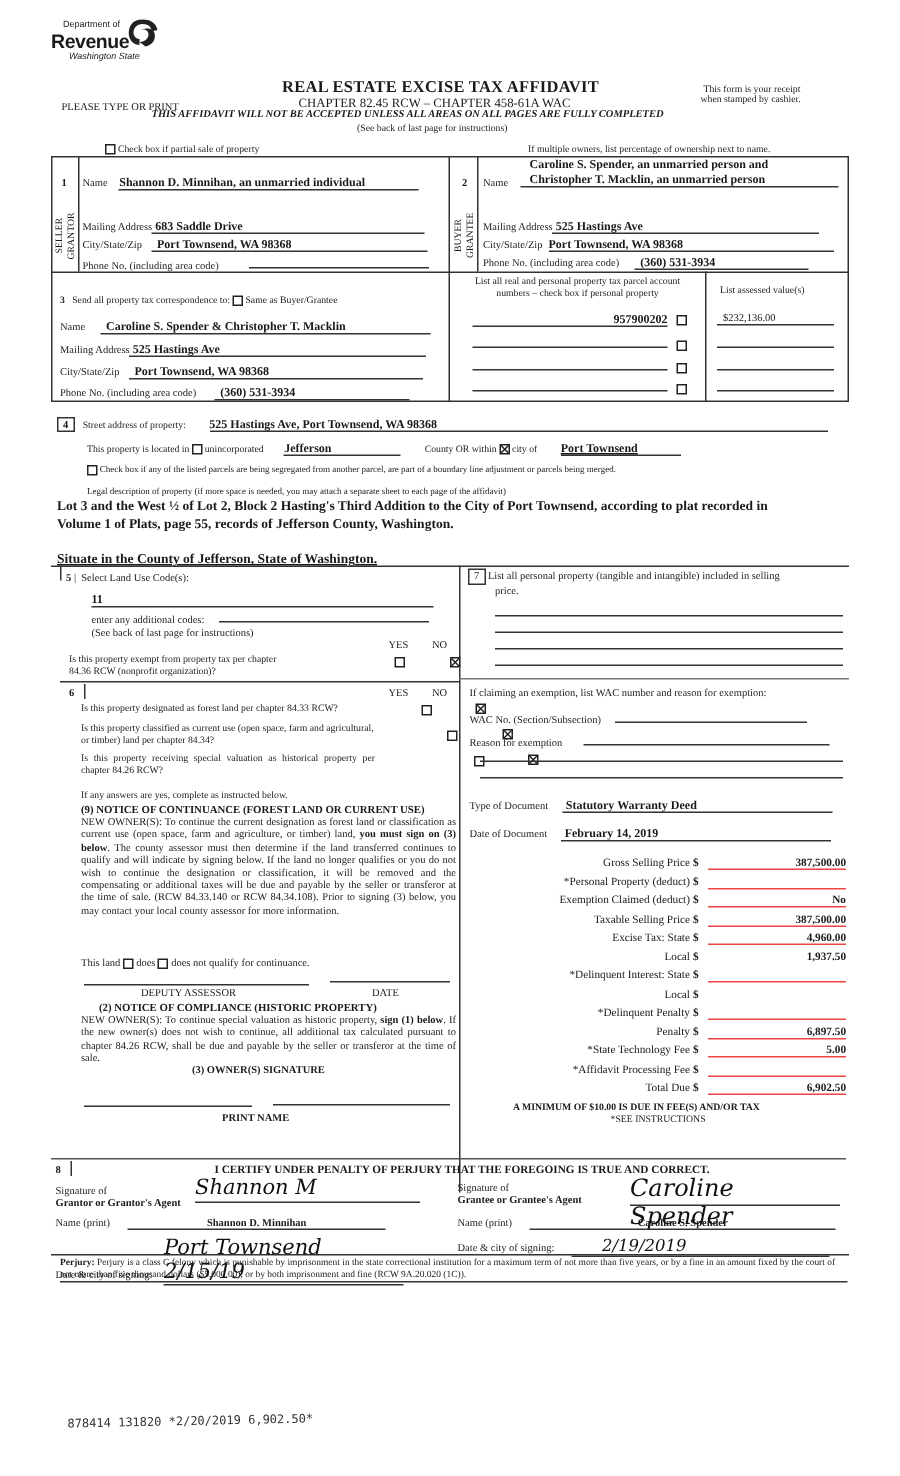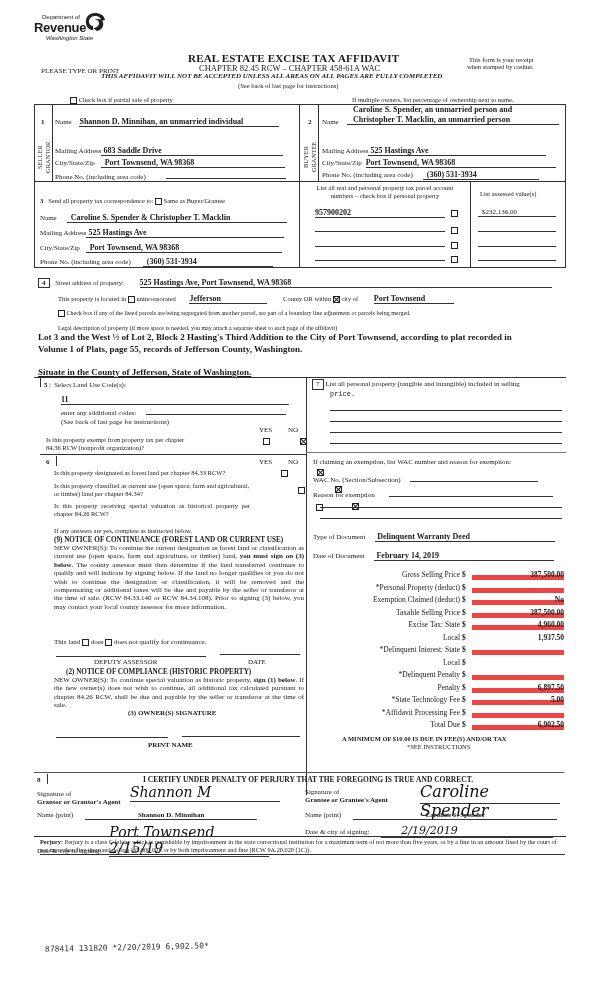--- a/index.html
+++ b/index.html
@@ -14,21 +14,21 @@
   .cb.x::after { transform: rotate(-45deg); }
   .hline { position: absolute; height: 1px; background: #333; }
   .vline { position: absolute; width: 1px; background: #333; }
   .box { position: absolute; border: 1px solid #333; }
   .fill { font-family: "Liberation Serif", serif; font-weight: bold; font-size: 8px; }
   .num { display: inline-block; border: 1px solid #333; padding: 0 3px; font-weight: bold; font-size: 7px; }
   .vert { position: absolute; writing-mode: vertical-rl; transform: rotate(180deg); font-size: 6.5px; text-align: center; line-height: 7px; }
   .money-row { position: absolute; left: 0; width: 270px; height: 11px; font-size: 7.5px; }
   .money-row .lab { position: absolute; right: 110px; text-align: right; white-space: nowrap; top: 0; }
   .money-row .dol { position: absolute; left: 162px; font-weight: bold; top: 0; }
-  .money-row .val { position: absolute; left: 172px; width: 92px; border-bottom: 5px solid #ef4444; text-align: right; font-weight: bold; height: 10px; top: 0; font-size: 7.5px; }
+  .money-row .val { position: absolute; left: 172px; width: 92px; border-bottom: 1px solid #ef4444; text-align: right; font-weight: bold; height: 10px; top: 0; font-size: 7.5px; }
   .sig { font-family: "DejaVu Serif", serif; font-style: italic; color: #111; }
   .small { font-size: 6.5px; }
   .para { font-size: 7px; line-height: 8.4px; text-align: justify; }
 </style>
 </head>
 <body>
 
 
 
 
@@ -119,21 +119,21 @@
   <span>Phone No. (including area code)</span><span class="ul fill" style="width:130px; margin-left:12px; padding-left:4px;">(360) 531-3934</span>
 </div>
 
 
 <div class="abs small" style="left:302px; top:184px; width:166px; text-align:center; line-height:8px;">
   <div>List all real and personal property tax parcel account</div>
   <div>numbers – check box if personal property</div>
 </div>
 <div class="abs small" style="left:480px; top:190px;">List assessed value(s)</div>
 
-<div class="abs" style="left:315px; top:208px;">
+<div class="abs" style="left:315px; top:208px;text-align:right;">
   <span class="ul fill" style="width:130px;">957900202</span>
   <span class="cb" style="margin-left:4px;"></span>
 </div>
 <div class="abs" style="left:478px; top:208px; width:78px; border-bottom:1px solid #333; font-size:7px; padding-left:4px;">$232,136.00</div>
 
 <div class="abs" style="left:315px; top:223px;">
   <span class="ul fill" style="width:130px; height:9px;"></span>
   <span class="cb" style="margin-left:4px;"></span>
 </div>
 <div class="abs" style="left:478px; top:223px; width:78px; height:9px; border-bottom:1px solid #333;"></div>
@@ -157,21 +157,21 @@
   <span class="ul fill" style="width:412px; margin-left:14px;">525 Hastings Ave, Port Townsend, WA  98368</span>
 </div>
 <div class="abs" style="left:58px; top:294px; font-size:6.5px;">
   <span>This property is located in</span>
   <span class="cb"></span>
   <span>unincorporated</span>
   <span class="ul fill" style="width:78px; margin-left:12px;">Jefferson</span>
   <span style="margin-left:14px;">County OR  within</span>
   <span class="cb x"></span>
   <span>city of</span>
-  <span class="ul fill" style="width:80px; margin-left:14px;">Port Townsend</span>
+  <span class="ul fill" style="width:80px; margin-left:14px;text-decoration:underline;">Port Townsend</span>
 </div>
 <div class="abs" style="left:58px; top:310px; font-size:6px;">
   <span class="cb"></span>
   <span>Check box if any of the listed parcels are being segregated from another parcel, are part of a boundary line adjustment or parcels being merged.</span>
 </div>
 <div class="abs" style="left:58px; top:325px; font-size:6px;">Legal description of property (if more space is needed, you may attach a separate sheet to each page of the affidavit)</div>
 <div class="abs b" style="left:38px; top:332px; font-size:9px; white-space:nowrap;">Lot 3 and the West ½ of Lot 2, Block 2 Hasting's Third Addition to the City of Port Townsend, according to plat recorded in</div>
 <div class="abs b" style="left:38px; top:344px; font-size:9px;">Volume 1 of Plats, page 55, records of Jefferson County, Washington.</div>
 <div class="abs b" style="left:38px; top:367px; font-size:9px; text-decoration:underline;">Situate in the County of Jefferson, State of Washington.</div>
 <div class="hline" style="left:34px; top:377px; width:532px;"></div>
@@ -241,21 +241,21 @@
 </div>
 <div class="abs b" style="left:128px; top:709px; font-size:7px;">(3)  OWNER(S) SIGNATURE</div>
 <div class="hline" style="left:56px; top:737px; width:112px;"></div>
 <div class="hline" style="left:182px; top:736px; width:118px;"></div>
 <div class="abs b" style="left:148px; top:741px; font-size:7px;">PRINT NAME</div>
 
 
 <div class="abs" style="left:312px; top:379px; font-size:7px; line-height:8.5px; width:260px;">
   <span class="num" style="font-weight:normal;">7</span>
   <span>List all personal property (tangible and intangible) included in selling</span>
-  <div style="padding-left:18px;font-family:Liberation Mono, monospace;">price.</div>
+  <div style="padding-left:18px;">price.</div>
 </div>
 <div class="hline" style="left:330px; top:410px; width:232px;"></div>
 <div class="hline" style="left:330px; top:421px; width:232px;"></div>
 <div class="hline" style="left:330px; top:432px; width:232px;"></div>
 <div class="hline" style="left:330px; top:443px; width:232px;"></div>
 <div class="hline" style="left:306px; top:452px; width:260px; background:#777;"></div>
 
 <div class="abs" style="left:313px; top:458px; font-size:7px;">If claiming an exemption, list WAC number and reason for exemption:</div>
 <div class="abs" style="left:313px; top:474px; font-size:7px;">
   <span>WAC No. (Section/Subsection)</span>
@@ -263,21 +263,21 @@
 </div>
 <div class="abs" style="left:313px; top:489px; font-size:7px;">
   <span>Reason for exemption</span>
   <span class="ul" style="width:164px; margin-left:12px; height:8px;"></span>
 </div>
 <div class="hline" style="left:320px; top:507px; width:242px;"></div>
 <div class="hline" style="left:320px; top:518px; width:242px;"></div>
 
 <div class="abs" style="left:313px; top:532px; font-size:7px;">
   <span>Type of Document</span>
-  <span class="ul fill" style="width:180px; margin-left:8px; padding-left:2px;">Delinquent Warranty Deed</span>
+  <span class="ul fill" style="width:180px; margin-left:8px; padding-left:2px;">Statutory Warranty Deed</span>
 </div>
 <div class="abs" style="left:313px; top:551px; font-size:7px;">
   <span>Date of Document</span>
   <span class="ul fill" style="width:180px; margin-left:8px; padding-left:2px;">February 14, 2019</span>
 </div>
 
 <div class="abs" style="left:300px; top:570px; width:270px; height:170px;">
   <div class="money-row" style="top:0;">
       <span class="lab">Gross Selling Price</span>
       <span class="dol">$</span>

